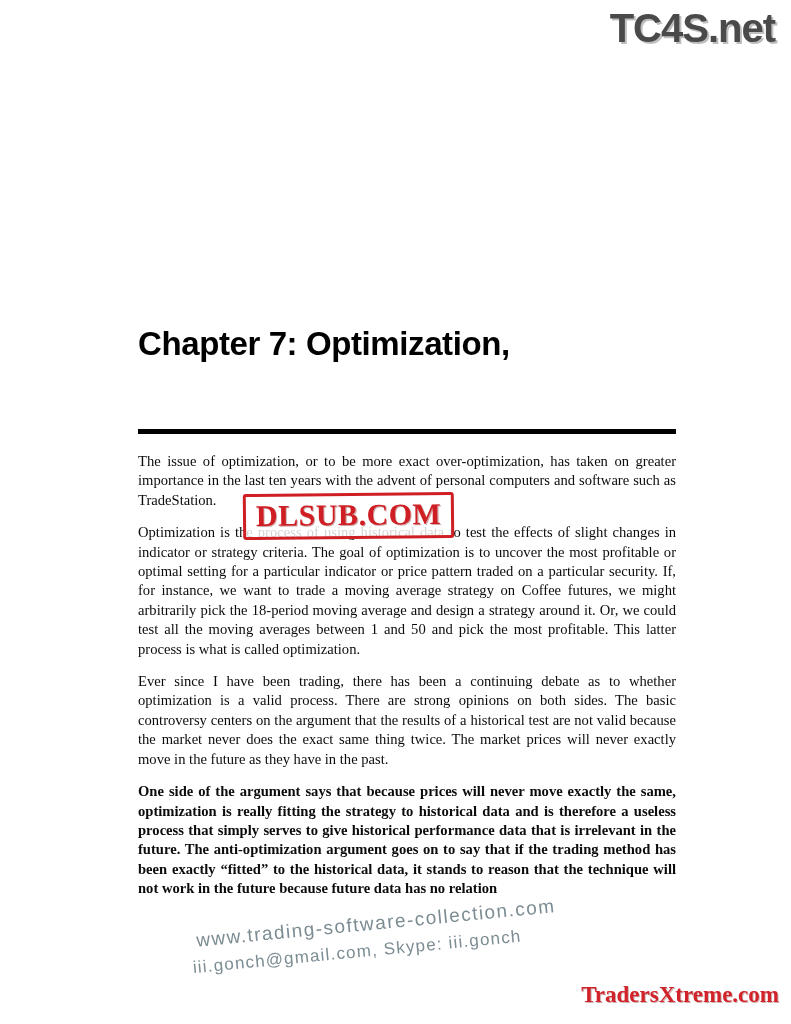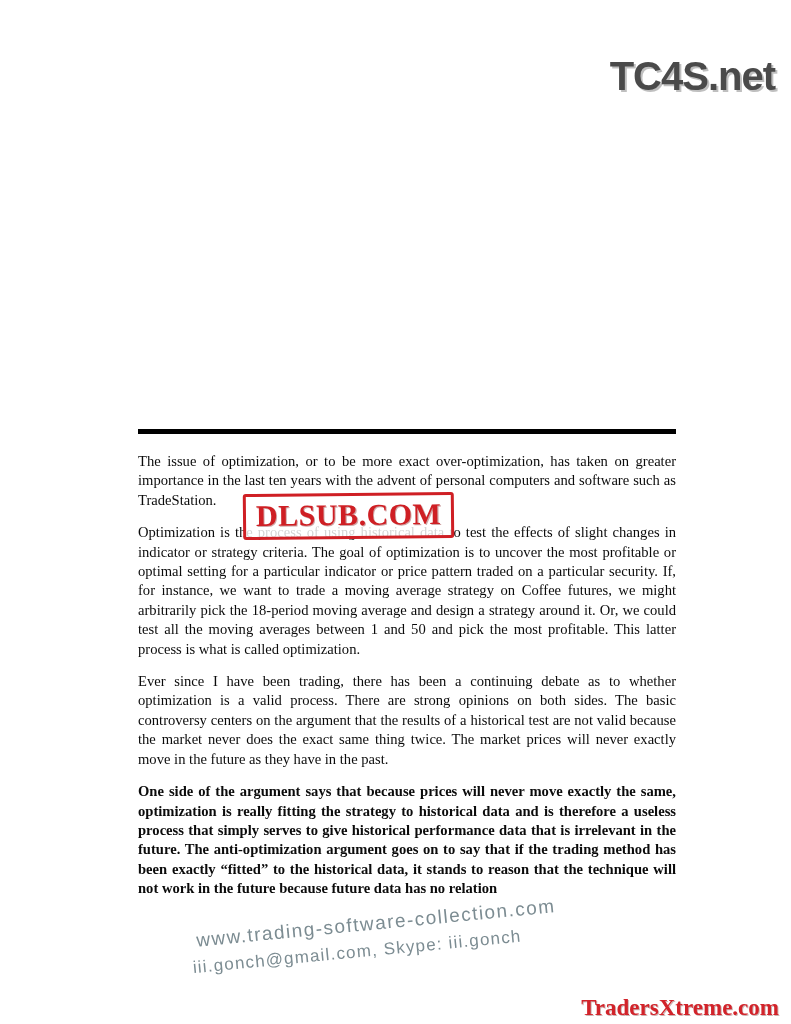--- a/index.html
+++ b/index.html
@@ -27,21 +27,20 @@
     position: absolute;
     top: 6px;
     right: 16px;
     font-family: "Liberation Sans", sans-serif;
     font-weight: bold;
     font-size: 40px;
     letter-spacing: -1px;
     color: #4a4a4a;
     text-shadow: 2px 2px 0 rgba(0,0,0,0.25);
     white-space: nowrap;
-    margin-top: 48px;
   }
 
   
   .chapter-title {
     position: absolute;
     left: 138px;
     top: 322px;
     width: 540px;
     font-family: "Liberation Sans", sans-serif;
     font-weight: bold;
@@ -130,37 +129,38 @@
     top: 28px;
     font-size: 17px;
     letter-spacing: 1.2px;
     white-space: nowrap;
     color: #7c8c92;
   }
 
   .traders-mark {
     position: absolute;
     right: 12px;
-    bottom: 3px;
+    bottom: 16px;
     font-family: "Liberation Serif", serif;
     font-weight: bold;
     font-size: 23px;
     color: #d2232a;
     text-shadow: 1px 1px 0 rgba(90,0,0,0.3);
     white-space: nowrap;
   }
 </style>
 </head>
 <body>
 
 <div class="page">
 
   <div class="site-mark">TC4S.net</div>
 
   <div class="chapter-title">
+    <span class="line">Chapter 7: Optimization,</span>
   </div>
 
   <div class="title-rule"></div>
 
   <div class="body-copy">
     <p>The issue of optimization, or to be more exact over-optimization, has taken on greater importance in the last ten years with the advent of personal computers and software such as TradeStation.</p>
     <p>Optimization is the process of using historical data to test the effects of slight changes in indicator or strategy criteria. The goal of optimization is to uncover the most profitable or optimal setting for a particular indicator or price pattern traded on a particular security. If, for instance, we want to trade a moving average strategy on Coffee futures, we might arbitrarily pick the 18-period moving average and design a strategy around it. Or, we could test all the moving averages between 1 and 50 and pick the most profitable. This latter process is what is called optimization.</p>
     <p>Ever since I have been trading, there has been a continuing debate as to whether optimization is a valid process. There are strong opinions on both sides. The basic controversy centers on the argument that the results of a historical test are not valid because the market never does the exact same thing twice. The market prices will never exactly move in the future as they have in the past.</p>
     <p>One side of the argument says that because prices will never move exactly the same, optimization is really fitting the strategy to historical data and is therefore a useless process that simply serves to give historical performance data that is irrelevant in the future. The anti-optimization argument goes on to say that if the trading method has been exactly “fitted” to the historical data, it stands to reason that the technique will not work in the future because future data has no relation</p>
   </div>

